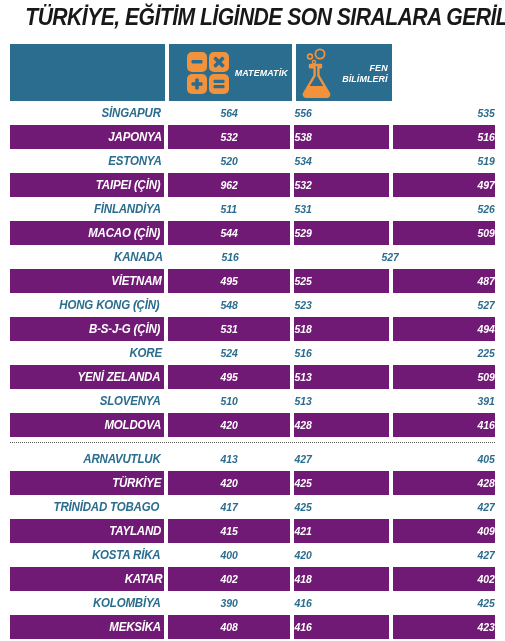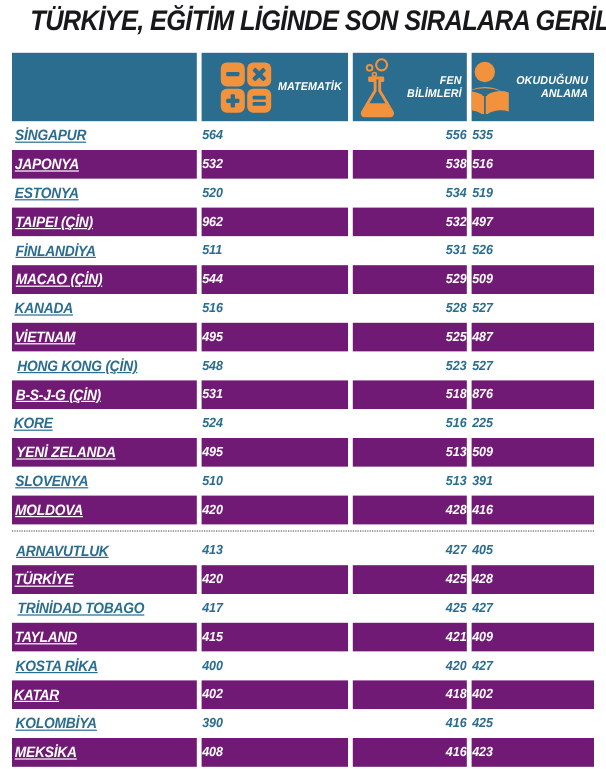--- a/index.html
+++ b/index.html
@@ -95,24 +95,24 @@
   }
   .cell {
     height: 24px;
     display: flex;
     align-items: center;
     font-family: "Liberation Sans", sans-serif;
     font-weight: bold;
     font-style: italic;
     overflow: hidden;
   }
-  .cell.c0 { width: 155px; margin-right: 4px; justify-content: flex-start; text-decoration: underline; }
-  .cell.c1 { width: 123px; margin-right: 4px; justify-content: flex-start; }
-  .cell.c2 { width: 96px;  margin-right: 4px; justify-content: flex-end; }
-  .cell.c3 { width: 103px; justify-content: flex-start; }
+  .cell.c0 { width: 155px; margin-right: 4px; justify-content: flex-end; }
+  .cell.c1 { width: 123px; margin-right: 4px; justify-content: center; }
+  .cell.c2 { width: 96px;  margin-right: 4px; justify-content: flex-start; }
+  .cell.c3 { width: 103px; justify-content: flex-end; }
 
   .row.blue .cell { background: #701a75; color: #ffffff; }
   .row.white .cell { background: #ffffff; color: #2a6d8f; }
 
   .cell.c0 .txt {
     font-size: 12.5px;
     letter-spacing: -0.2px;
     transform: scaleX(0.92);
     white-space: nowrap;
   }
@@ -180,34 +180,20 @@
             <circle cx="14" cy="8.5" r="2.4" fill="none" stroke="#F2923D" stroke-width="1.6"></circle>
             <circle cx="18" cy="14" r="1.6" fill="none" stroke="#F2923D" stroke-width="1.4"></circle>
             <path d="M14 17 h11 v2.2 h-2.6 v8.5 L33 45.5 a2.4 2.4 0 0 1 -2 3.3 H10 a2.4 2.4 0 0 1 -2 -3.3 l10.6 -17.8 v-8.5 H14 z" fill="none" stroke="#F2923D" stroke-width="2.4" stroke-linejoin="round"></path>
             <path d="M12.6 38 h16.8 l3.6 7.5 a2.4 2.4 0 0 1 -2 3.3 H10 a2.4 2.4 0 0 1 -2 -3.3 z" fill="#F2923D"></path>
           </svg>
         </span>
         <span class="head-label">FEN
 BİLİMLERİ</span>
       </div>
 
-      <div class="head-cell c3">
-        <span class="head-icon">
-          <svg width="44" height="48" viewBox="0 0 44 48">
-            <circle cx="22" cy="11" r="8.5" fill="#F2923D"></circle>
-            <path d="M8 27 q14 -7 28 0 q-14 -5 -28 0 z" fill="#F2923D"></path>
-            <path d="M2 28 q9 -3 18 2 v16 q-9 -5 -18 -2 z" fill="#F2923D"></path>
-            <path d="M42 28 q-9 -3 -18 2 v16 q9 -5 18 -2 z" fill="#F2923D"></path>
-            <rect x="19.2" y="31" width="5.6" height="15" fill="#F2923D"></rect>
-            <rect x="21.4" y="31" width="1.4" height="15" fill="#2a6d8f"></rect>
-          </svg>
-        </span>
-        <span class="head-label">OKUDUĞUNU
-ANLAMA</span>
-      </div>
     </div>
 
     <div id="tbody">
         <div class="row white">
           <div class="cell c0">
             <span class="txt">SİNGAPUR</span>
           </div>
           <div class="cell c1">
             <span class="txt">564</span>
           </div>
@@ -288,23 +274,20 @@
             <span class="txt">509</span>
           </div>
         </div>
         <div class="row white">
           <div class="cell c0">
             <span class="txt">KANADA</span>
           </div>
           <div class="cell c1">
             <span class="txt">516</span>
           </div>
-          <div class="cell c2">
-            <span class="txt">528</span>
-          </div>
           <div class="cell c3">
             <span class="txt">527</span>
           </div>
         </div>
         <div class="row blue">
           <div class="cell c0">
             <span class="txt">VİETNAM</span>
           </div>
           <div class="cell c1">
             <span class="txt">495</span>
@@ -334,21 +317,21 @@
           <div class="cell c0">
             <span class="txt">B-S-J-G (ÇİN)</span>
           </div>
           <div class="cell c1">
             <span class="txt">531</span>
           </div>
           <div class="cell c2">
             <span class="txt">518</span>
           </div>
           <div class="cell c3">
-            <span class="txt">876</span>
+            <span class="txt">494</span>
           </div>
         </div>
         <div class="row white">
           <div class="cell c0">
             <span class="txt">KORE</span>
           </div>
           <div class="cell c1">
             <span class="txt">524</span>
           </div>
           <div class="cell c2">

